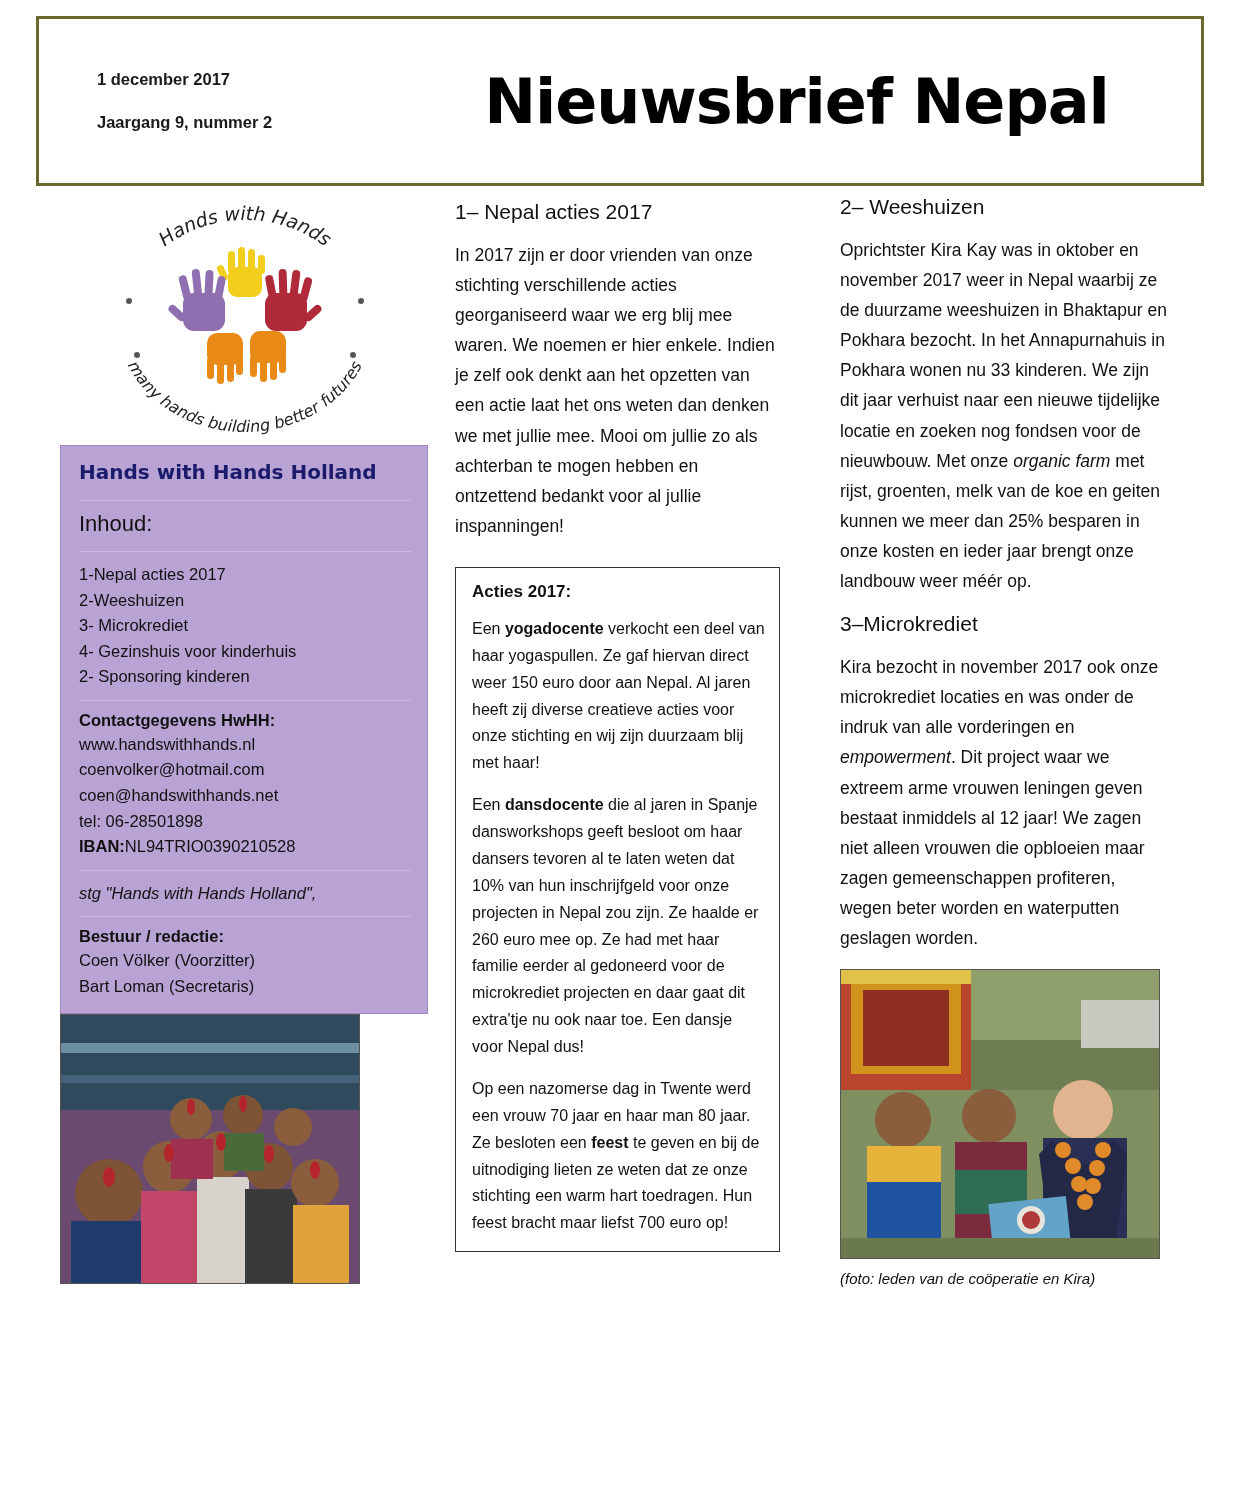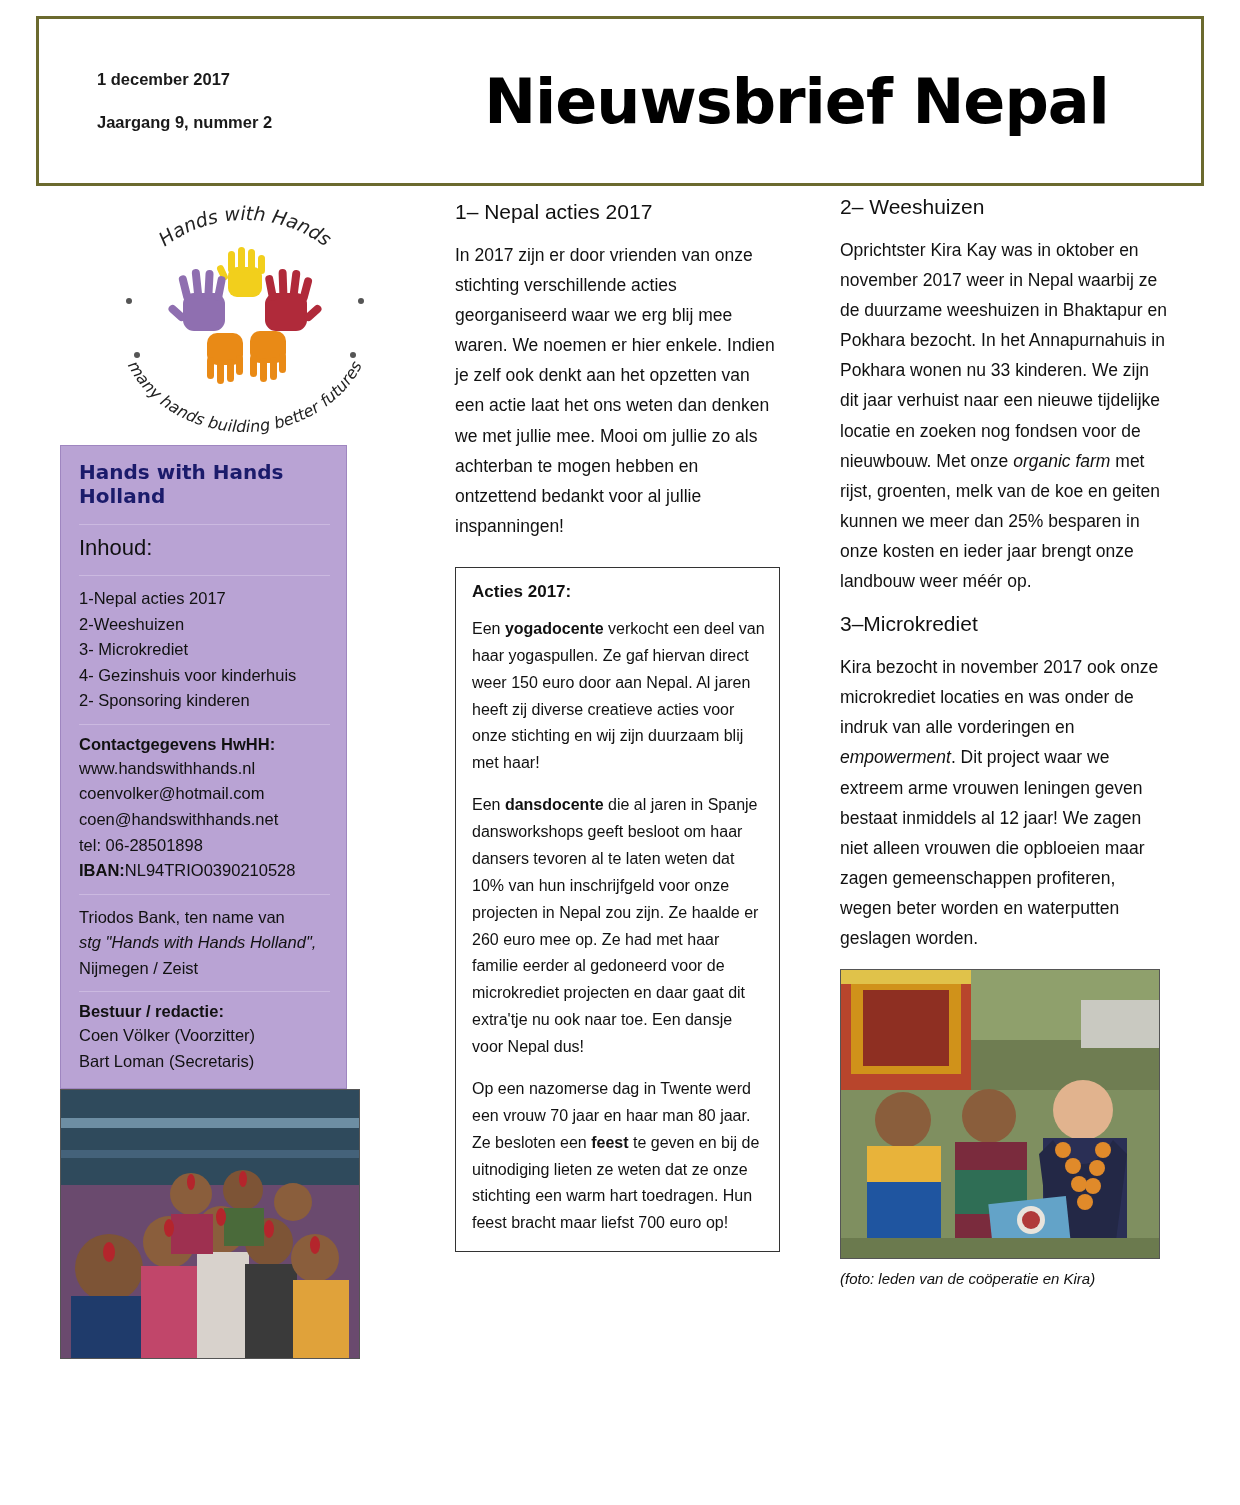--- a/index.html
+++ b/index.html
@@ -69,21 +69,21 @@
     margin: 5px auto 0 35px;
   }
   .logo-svg { width: 300px; height: 230px; display:block; }
 
   
   .infobox {
     margin-top: 10px;
     background: #b9a3d4;
     border: 1px solid #9f86c0;
     padding: 14px 16px 14px 18px;
-    width: 287px;
+    width: 368px;
   }
   .infobox h2 {
     margin: 0 0 16px 0;
     font-size: 20px;
     font-weight: bold;
     color: #1b1b6b;
     font-family: "DejaVu Sans", sans-serif;
   }
   .infobox h3 {
     margin: 0 0 14px 0;
@@ -257,23 +257,21 @@
     <div class="toc-item">4- Gezinshuis voor kinderhuis</div>
     <div class="toc-item">2- Sponsoring kinderen</div>
     <hr class="rule">
     <div class="sub-head">Contactgegevens HwHH:</div>
     <div class="contact-line">www.handswithhands.nl</div>
     <div class="contact-line">coenvolker@hotmail.com</div>
     <div class="contact-line">coen@handswithhands.net</div>
     <div class="contact-line">tel: 06-28501898</div>
     <div class="contact-line"><span class="bold">IBAN:</span><span>NL94TRIO0390210528</span></div>
     <hr class="rule">
-    <div class="bank-line">Triodos Bank, ten name van</div>
     <div class="bank-line italic">stg "Hands with Hands Holland",</div>
-    <div class="bank-line">Nijmegen / Zeist</div>
     <hr class="rule">
     <div class="sub-head">Bestuur / redactie:</div>
     <div class="board-line">Coen Völker (Voorzitter)</div>
     <div class="board-line">Bart Loman (Secretaris)</div>
   </div>
 
 
   <div class="photo photo1">
     <svg width="300" height="270" viewBox="0 0 300 270">
       <rect width="300" height="270" fill="#5b7c93"></rect>

